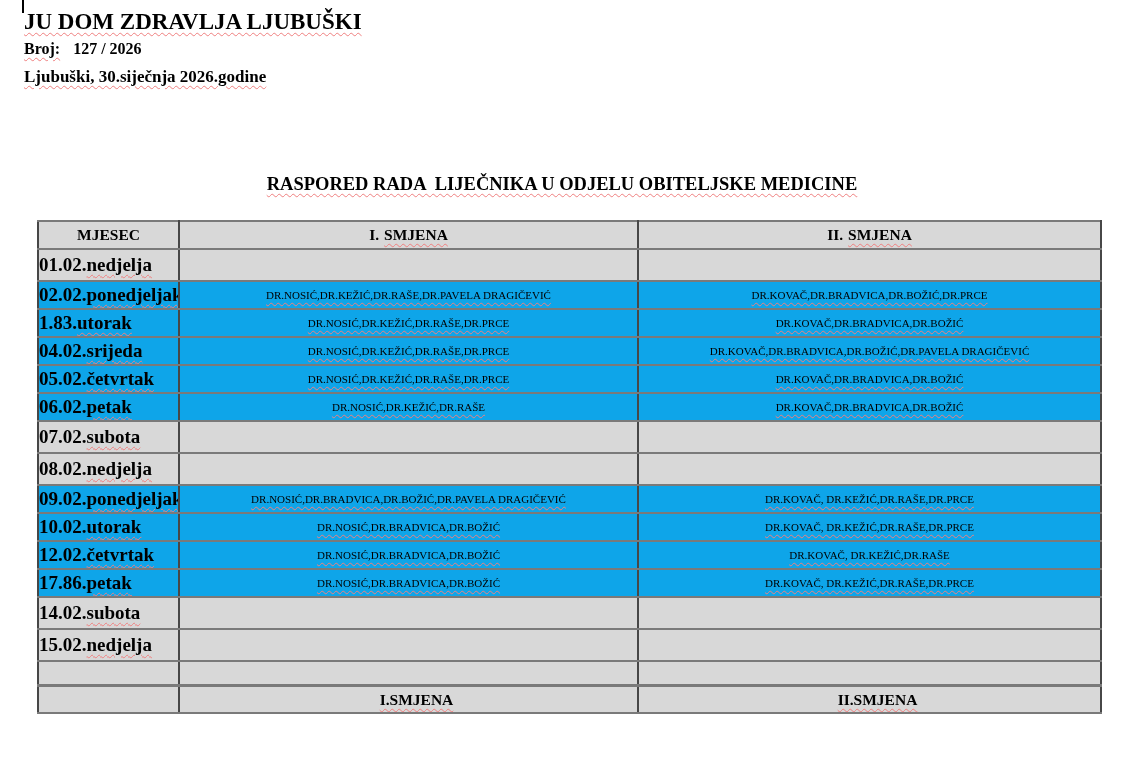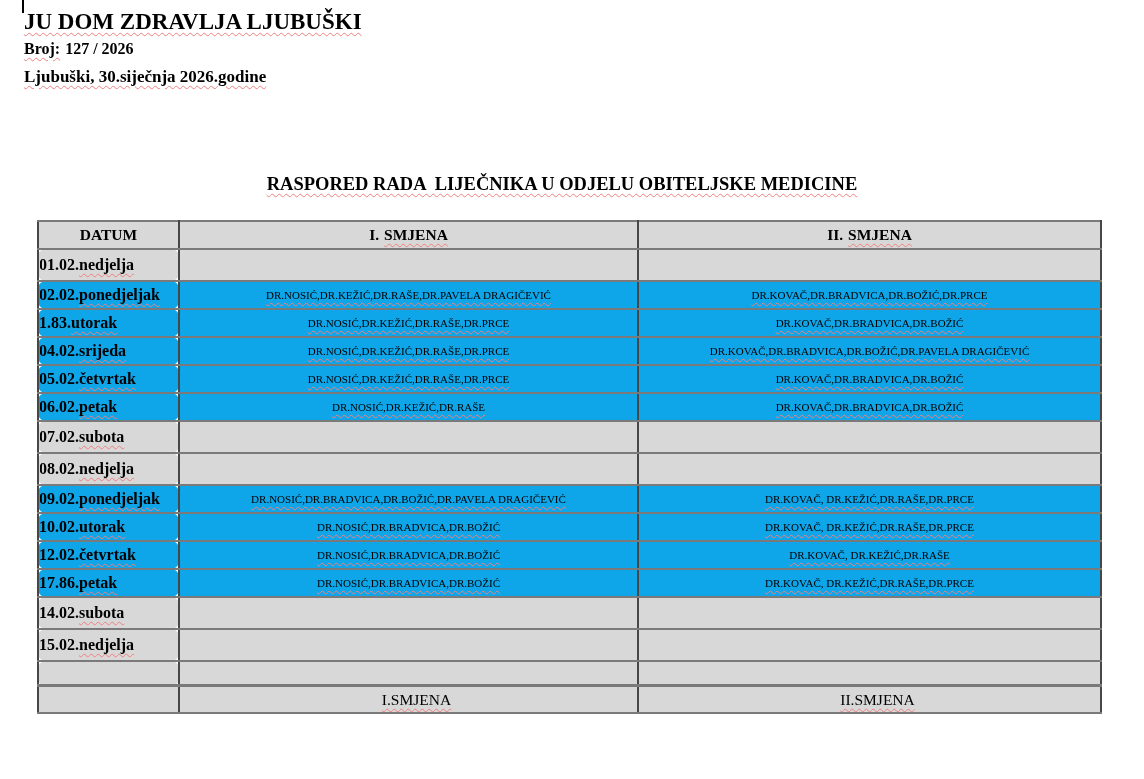--- a/index.html
+++ b/index.html
@@ -11,21 +11,21 @@
   html,body{margin:0;padding:0;}
   body{
     width:1144px;height:779px;background:#ffffff;position:relative;
     font-family:"Liberation Serif", serif;color:#000;overflow:hidden;
   }
   .cursor-mark{position:absolute;left:22px;top:0;width:2px;height:13px;background:#000;}
   .letterhead{position:absolute;left:24px;top:8px;font-weight:bold;line-height:1.25;}
   .lh-org{font-size:23px;}
   .lh-broj{font-size:16px;margin-top:2px;}
   .lh-place{font-size:17px;margin-top:7px;}
-  .lh-broj .val{margin-left:5px;text-align:right;}
+  .lh-broj .val{margin-left:13px;text-align:right;}
   .sq{
     text-decoration-line:underline;
     text-decoration-style:wavy;
     text-decoration-color:var(--squiggle);
     text-decoration-thickness:1px;
     text-underline-offset:3px;
   }
   .doc-title{
     position:absolute;left:24px;top:122px;width:1076px;
     text-align:center;font-weight:bold;font-size:18.5px;line-height:25px;
@@ -45,30 +45,30 @@
     border-left:2px solid var(--vborder);
     border-right:2px solid var(--vborder);
     padding:0;overflow:hidden;
   }
   .schedule th{
     background:var(--shaded);font-size:15.5px;font-weight:bold;
     height:26px;text-align:center;
   }
   .schedule th .pre{margin-right:5px;}
   .date-cell{
-    font-weight:bold;font-size:16px;text-align:left;
-    padding-left:5px;white-space:nowrap;border-radius:8px;
+    font-weight:bold;font-size:19px;text-align:left;
+    padding-left:5px;white-space:nowrap;
   }
   .shift-cell{text-align:center;font-size:11px;white-space:nowrap;}
   tr.plain td{height:26px;background:#0ea5e9;}
   tr.shaded td{background:var(--shaded);}
   tr.shaded.tall td{height:30px;}
   tr.shaded.short td{height:22px;}
   tr.footer-row td{
-    background:var(--shaded);height:25px;font-weight:normal;font-size:15.5px;
+    background:var(--shaded);height:25px;font-weight:bold;font-size:15.5px;
     border-top:3px solid var(--hborder);
     padding-left:16px;
   }
 </style>
 </head>
 <body>
 
 <div class="cursor-mark"></div>
 
 <div class="letterhead">
@@ -83,21 +83,21 @@
 </div>
 
 <table class="schedule">
   <colgroup>
       <col class="c-date">
       <col class="c-s1">
       <col class="c-s2">
     </colgroup>
   <thead>
     <tr>
-      <th><span>DATUM</span></th>
+      <th><span>MJESEC</span></th>
       <th><span class="pre">I.</span><span class="sq">SMJENA</span></th>
       <th><span class="pre">II.</span><span class="sq">SMJENA</span></th>
     </tr>
   </thead>
   <tbody id="rows">
       <tr class="shaded tall">
     <td class="date-cell"><span class="dnum">01.02.</span><span class="sq dday">nedjelja</span></td>
     <td class="shift-cell"></td>
     <td class="shift-cell"></td>
   </tr>

